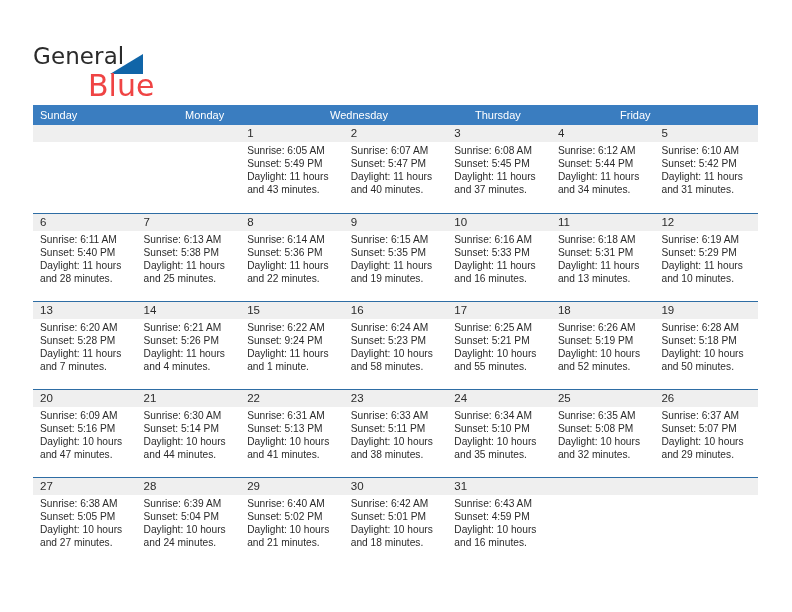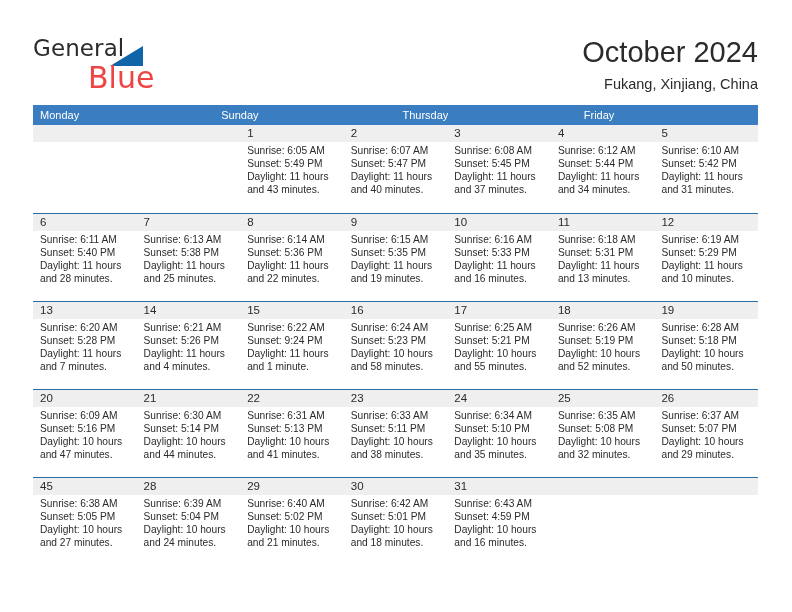--- a/index.html
+++ b/index.html
@@ -18,21 +18,21 @@
     position: relative;
     width: 792px;
     height: 612px;
     box-sizing: border-box;
   }
 
   
   .header {
     position: absolute;
     left: 33px;
-    top: 35px;
+    top: 43px;
     width: 725px;
     height: 62px;
   }
   .logo {
     position: absolute;
     left: 0;
     top: 0;
     width: 180px;
     height: 58px;
   }
@@ -155,32 +155,29 @@
 <div class="page">
 
   <div class="header">
 
     <div class="logo">
       <span class="logo-general">General</span>
       <span class="logo-triangle"></span>
       <span class="logo-blue">Blue</span>
     </div>
 
-    <div class="title-block">
-      <div class="cal-title">October 2024</div>
-      <div class="cal-subtitle">Fukang, Xinjiang, China</div>
-    </div>
 
   </div>
 
   <div class="calendar">
 
     <div class="dow-row">
+      <div class="dow-cell">Sunday</div>
       <div class="dow-cell">Monday</div>
-      <div class="dow-cell">Sunday</div>
+      <div class="dow-cell">Wednesday</div>
       <div class="dow-cell">Thursday</div>
       <div class="dow-cell">Friday</div>
     </div>
 
     <div id="weeks-container">
         <div class="week-row first">
           <div class="day-cell empty">
             <div class="daynum-band">
               <div class="daynum"></div>
             </div>
@@ -481,21 +478,21 @@
               <div class="day-line">Sunrise: 6:37 AM</div>
               <div class="day-line">Sunset: 5:07 PM</div>
               <div class="day-line">Daylight: 10 hours</div>
               <div class="day-line">and 29 minutes.</div>
             </div>
           </div>
         </div>
         <div class="week-row">
           <div class="day-cell">
             <div class="daynum-band">
-              <div class="daynum">45</div>
+              <div class="daynum">27</div>
             </div>
             <div class="day-body">
               <div class="day-line">Sunrise: 6:38 AM</div>
               <div class="day-line">Sunset: 5:05 PM</div>
               <div class="day-line">Daylight: 10 hours</div>
               <div class="day-line">and 27 minutes.</div>
             </div>
           </div>
           <div class="day-cell">
             <div class="daynum-band">

